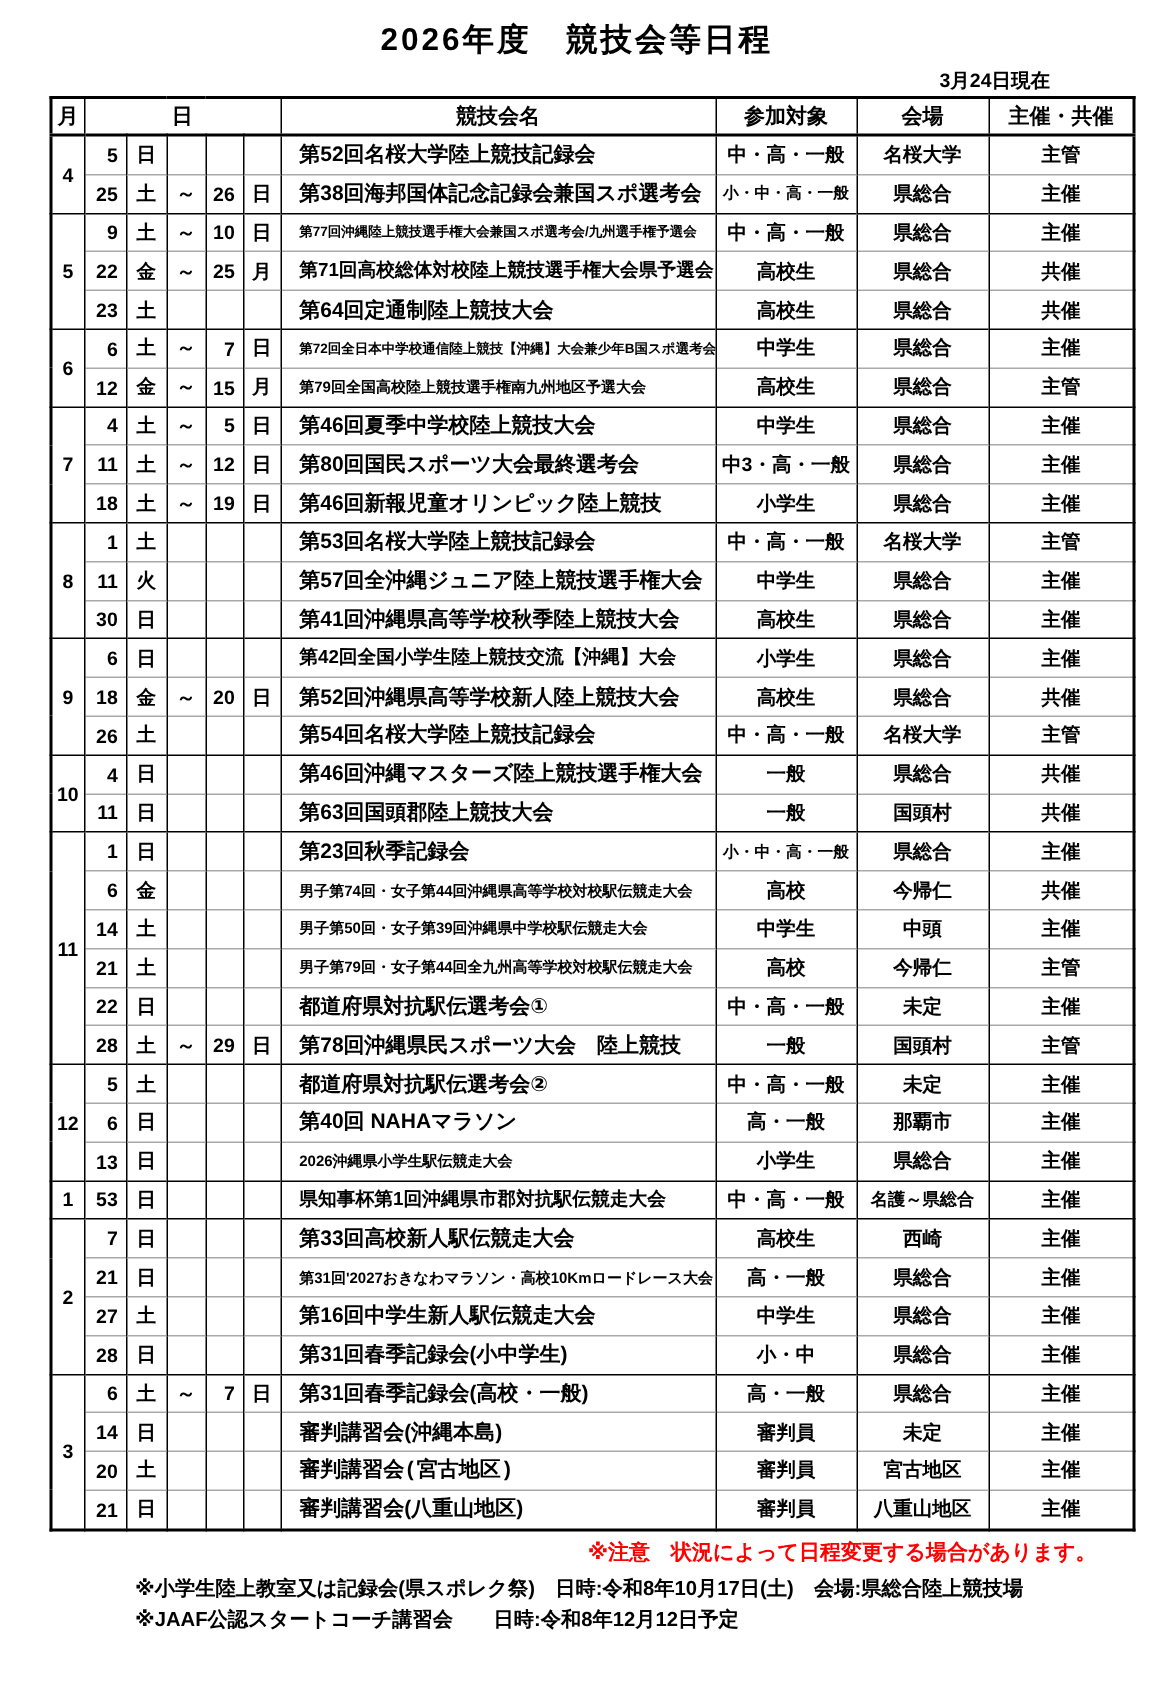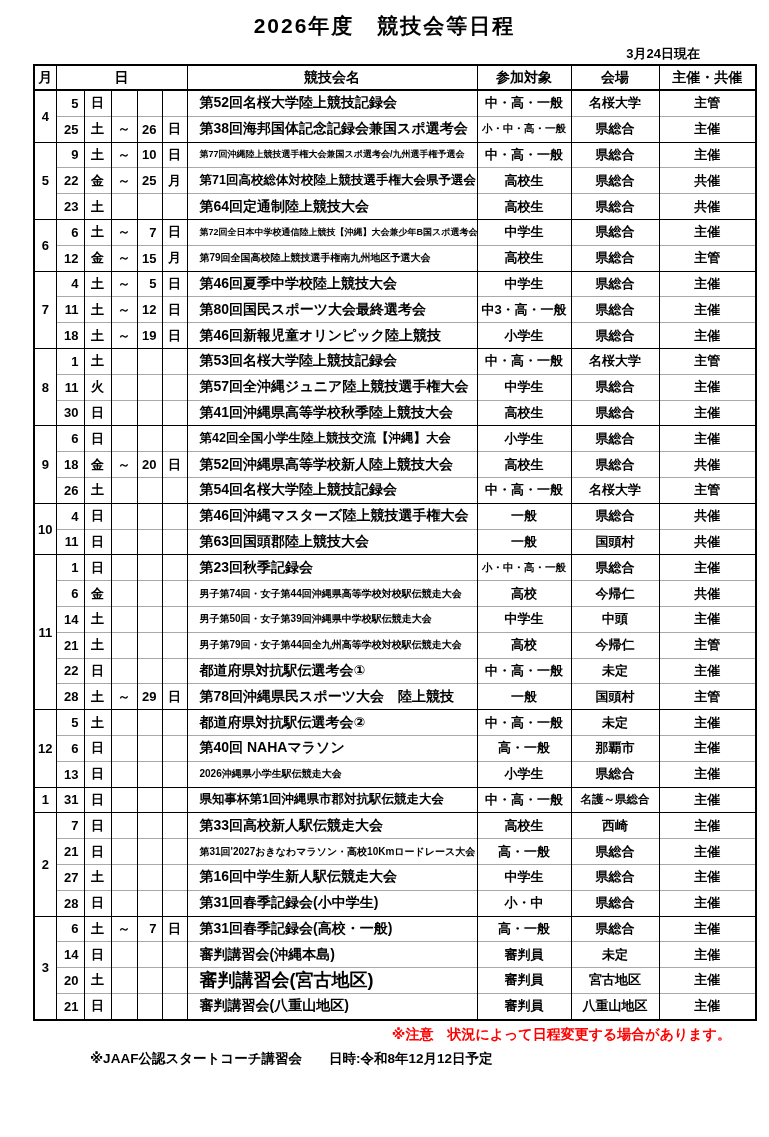--- a/index.html
+++ b/index.html
@@ -349,21 +349,21 @@
         <td class="tld"></td>
         <td class="d2"></td>
         <td class="w2"></td>
         <td class="name" style="font-size: 10px;">2026沖縄県小学生駅伝競走大会</td>
         <td class="target" style="font-size: 13px;">小学生</td>
         <td class="venue" style="font-size: 13px;">県総合</td>
         <td class="host">主催</td>
       </tr>
       <tr class="first">
         <td rowspan="1" class="month">1</td>
-        <td class="d1">31</td>
+        <td class="d1">53</td>
         <td class="w1">日</td>
         <td class="tld"></td>
         <td class="d2"></td>
         <td class="w2"></td>
         <td class="name" style="font-size: 12.5px;">県知事杯第1回沖縄県市郡対抗駅伝競走大会</td>
         <td class="target" style="font-size: 13px;">中・高・一般</td>
         <td class="venue" style="font-size: 11.5px;">名護～県総合</td>
         <td class="host">主催</td>
       </tr>
       <tr class="first">
@@ -433,21 +433,21 @@
         <td class="target" style="font-size: 13px;">審判員</td>
         <td class="venue" style="font-size: 13px;">未定</td>
         <td class="host">主催</td>
       </tr>
       <tr class="rest">
         <td class="d1">20</td>
         <td class="w1">土</td>
         <td class="tld"></td>
         <td class="d2"></td>
         <td class="w2"></td>
-        <td class="name" style="font-size: 18px;">審判講習会(宮古地区)</td>
+        <td class="name" style="font-size: 14px; font-family: Liberation Mono, monospace;">審判講習会(宮古地区)</td>
         <td class="target" style="font-size: 13px;">審判員</td>
         <td class="venue" style="font-size: 13px;">宮古地区</td>
         <td class="host">主催</td>
       </tr>
       <tr class="rest">
         <td class="d1">21</td>
         <td class="w1">日</td>
         <td class="tld"></td>
         <td class="d2"></td>
         <td class="w2"></td>
@@ -455,14 +455,15 @@
         <td class="target" style="font-size: 13px;">審判員</td>
         <td class="venue" style="font-size: 13px;">八重山地区</td>
         <td class="host">主催</td>
       </tr>
     </tbody>
 </table>
 
 <div class="warning" style="color: rgb(255, 0, 0);">※注意　状況によって日程変更する場合があります。</div>
 
 <div class="footnotes">
+  <div>※小学生陸上教室又は記録会(県スポレク祭)　日時:令和8年10月17日(土)　会場:県総合陸上競技場</div>
   <div>※JAAF公認スタートコーチ講習会　　日時:令和8年12月12日予定</div>
 </div>
 
 </body></html>

